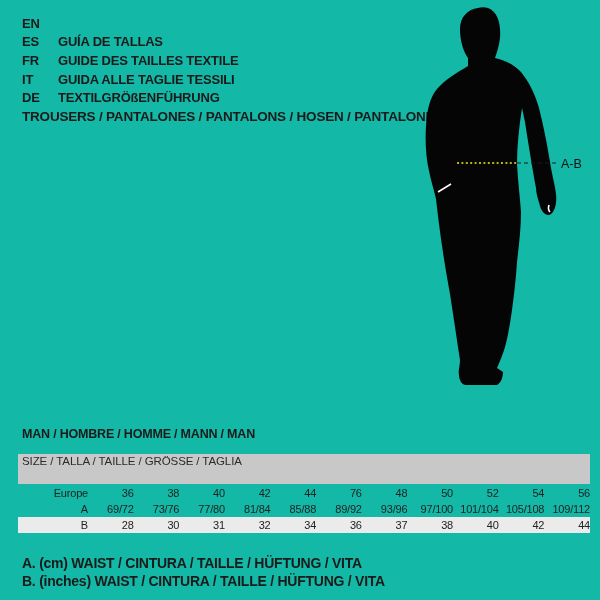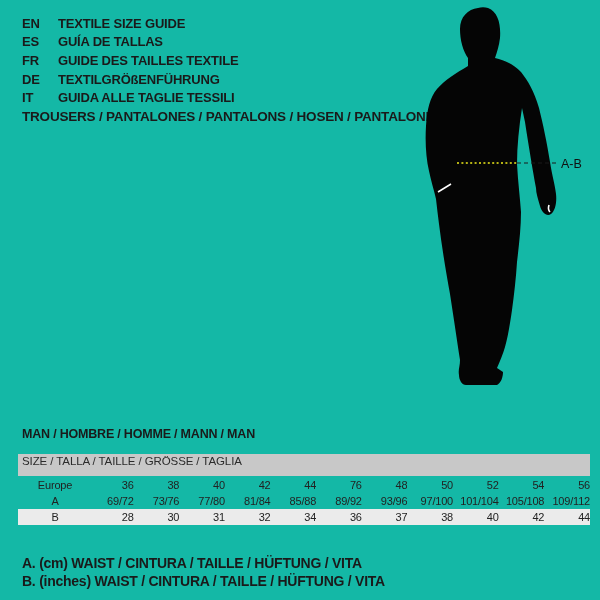--- a/index.html
+++ b/index.html
@@ -19,56 +19,55 @@
   .lang-code { width: 36px; flex: 0 0 36px; }
   
   .category-title { position: absolute; left: 22px; top: 109px;
                     font-size: 13.5px; font-weight: bold; letter-spacing: -0.2px; white-space: nowrap; }
   .section-title  { position: absolute; left: 22px; top: 427px;
                     font-size: 12.5px; font-weight: bold; letter-spacing: -0.2px; white-space: nowrap; }
   
   .figure-svg { position: absolute; left: 400px; top: 0; }
   
   .size-table-wrap { position: absolute; left: 18px; top: 454px; width: 572px; }
-  .size-table-header { height: 22px; line-height: 15px; background: #c8c8c8;
+  .size-table-header { height: 30px; line-height: 15px; background: #c8c8c8;
                        font-size: 11.5px; color: #2b2b2b; padding-left: 4px;
                        letter-spacing: -0.1px; white-space: nowrap; }
   table.size-table { border-collapse: collapse; table-layout: fixed; width: 572px; margin-top: 1px; }
   table.size-table td { font-size: 11px; text-align: right; height: 16px; padding: 0;
                         color: #222222; letter-spacing: -0.2px; white-space: nowrap; overflow: hidden; }
-  table.size-table td.rowlabel { text-align: center; padding-left: 4px; width: 70px; box-sizing: border-box; }
+  table.size-table td.rowlabel { text-align: right; padding-left: 4px; width: 70px; box-sizing: border-box; }
   
   .notes { position: absolute; left: 22px; top: 555px; font-size: 14px; font-weight: bold;
            line-height: 17.5px; letter-spacing: -0.25px; white-space: nowrap; }
 </style>
 </head>
 <body>
 
 <div id="page">
 
   <div class="lang-list">
     <div class="lang-row">
       <span class="lang-code">EN</span>
-      <span class="lang-label">TEXTILE SIZE GUIDE</span>
     </div>
     <div class="lang-row">
       <span class="lang-code">ES</span>
       <span class="lang-label">GUÍA DE TALLAS</span>
     </div>
     <div class="lang-row">
       <span class="lang-code">FR</span>
       <span class="lang-label">GUIDE DES TAILLES TEXTILE</span>
     </div>
     <div class="lang-row">
+      <span class="lang-code">IT</span>
+      <span class="lang-label">GUIDA ALLE TAGLIE TESSILI</span>
+    </div>
+    <div class="lang-row">
       <span class="lang-code">DE</span>
       <span class="lang-label">TEXTILGRÖßENFÜHRUNG</span>
-    </div>
-    <div class="lang-row">
-      <span class="lang-code">IT</span>
-      <span class="lang-label">GUIDA ALLE TAGLIE TESSILI</span>
     </div>
   </div>
 
   <div class="category-title">TROUSERS / PANTALONES / PANTALONS / HOSEN / PANTALONI</div>
 
   <svg class="figure-svg" width="200" height="400" viewBox="0 0 200 400">
     <path d="M 78 8
              C 68 9, 60 17, 60 29
              C 60 40, 63 51, 68 58
              L 68 66

